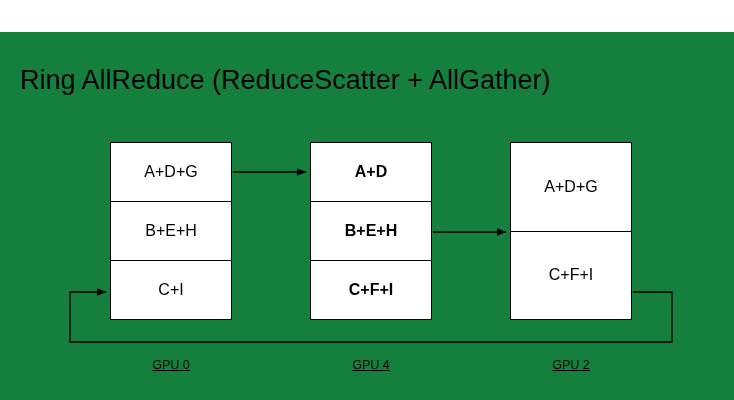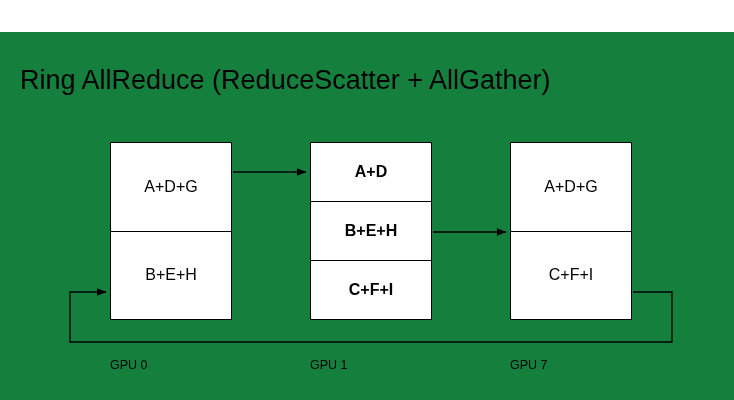--- a/index.html
+++ b/index.html
@@ -48,23 +48,24 @@
     justify-content: center;
     font-size: 16px;
     color: #000000;
     background: #ffffff;
   }
   .cell + .cell { border-top: none; }
   .gpu-label {
     position: absolute;
     top: 326px;
     width: 122px;
-    text-align: left;
+    text-align: center;
     font-size: 12.5px;
     color: #000000;
+    text-decoration: underline;
   }
   .gpu-label-0 { left: 110px; }
   .gpu-label-1 { left: 310px; }
   .gpu-label-2 { left: 510px; }
   svg.wires {
     position: absolute;
     left: 0;
     top: 0;
     pointer-events: none;
   }
@@ -72,36 +73,37 @@
 </head>
 <body>
 
 <div class="canvas">
 
   <div class="title">Ring AllReduce (ReduceScatter + AllGather)</div>
 
   <div class="gpu-column gpu-0">
     <div class="cell">A+D+G</div>
     <div class="cell">B+E+H</div>
+    <div class="cell">C+I</div>
   </div>
 
   <div class="gpu-column gpu-1">
     <div class="cell">A+D</div>
     <div class="cell">B+E+H</div>
     <div class="cell">C+F+I</div>
   </div>
 
   <div class="gpu-column gpu-2">
     <div class="cell">A+D+G</div>
     <div class="cell">C+F+I</div>
   </div>
 
   <div class="gpu-label gpu-label-0">GPU 0</div>
-  <div class="gpu-label gpu-label-1">GPU 1</div>
-  <div class="gpu-label gpu-label-2">GPU 7</div>
+  <div class="gpu-label gpu-label-1">GPU 4</div>
+  <div class="gpu-label gpu-label-2">GPU 2</div>
 
   <svg class="wires" width="734" height="400" viewBox="0 0 734 400">
     <defs>
       <marker id="arrowhead" markerWidth="11" markerHeight="8" refX="9.5" refY="4" orient="auto" markerUnits="userSpaceOnUse">
         <path d="M0,0 L10,4 L0,8 Z" fill="#000000"></path>
       </marker>
     </defs>
     <line x1="233" y1="140" x2="306" y2="140" stroke="#000000" stroke-width="1.3" marker-end="url(#arrowhead)"></line>
     <line x1="433" y1="200" x2="506" y2="200" stroke="#000000" stroke-width="1.3" marker-end="url(#arrowhead)"></line>
     <path d="M 633 260 L 672 260 L 672 310 L 70 310 L 70 260 L 106 260" fill="none" stroke="#000000" stroke-width="1.3" marker-end="url(#arrowhead)"></path>

